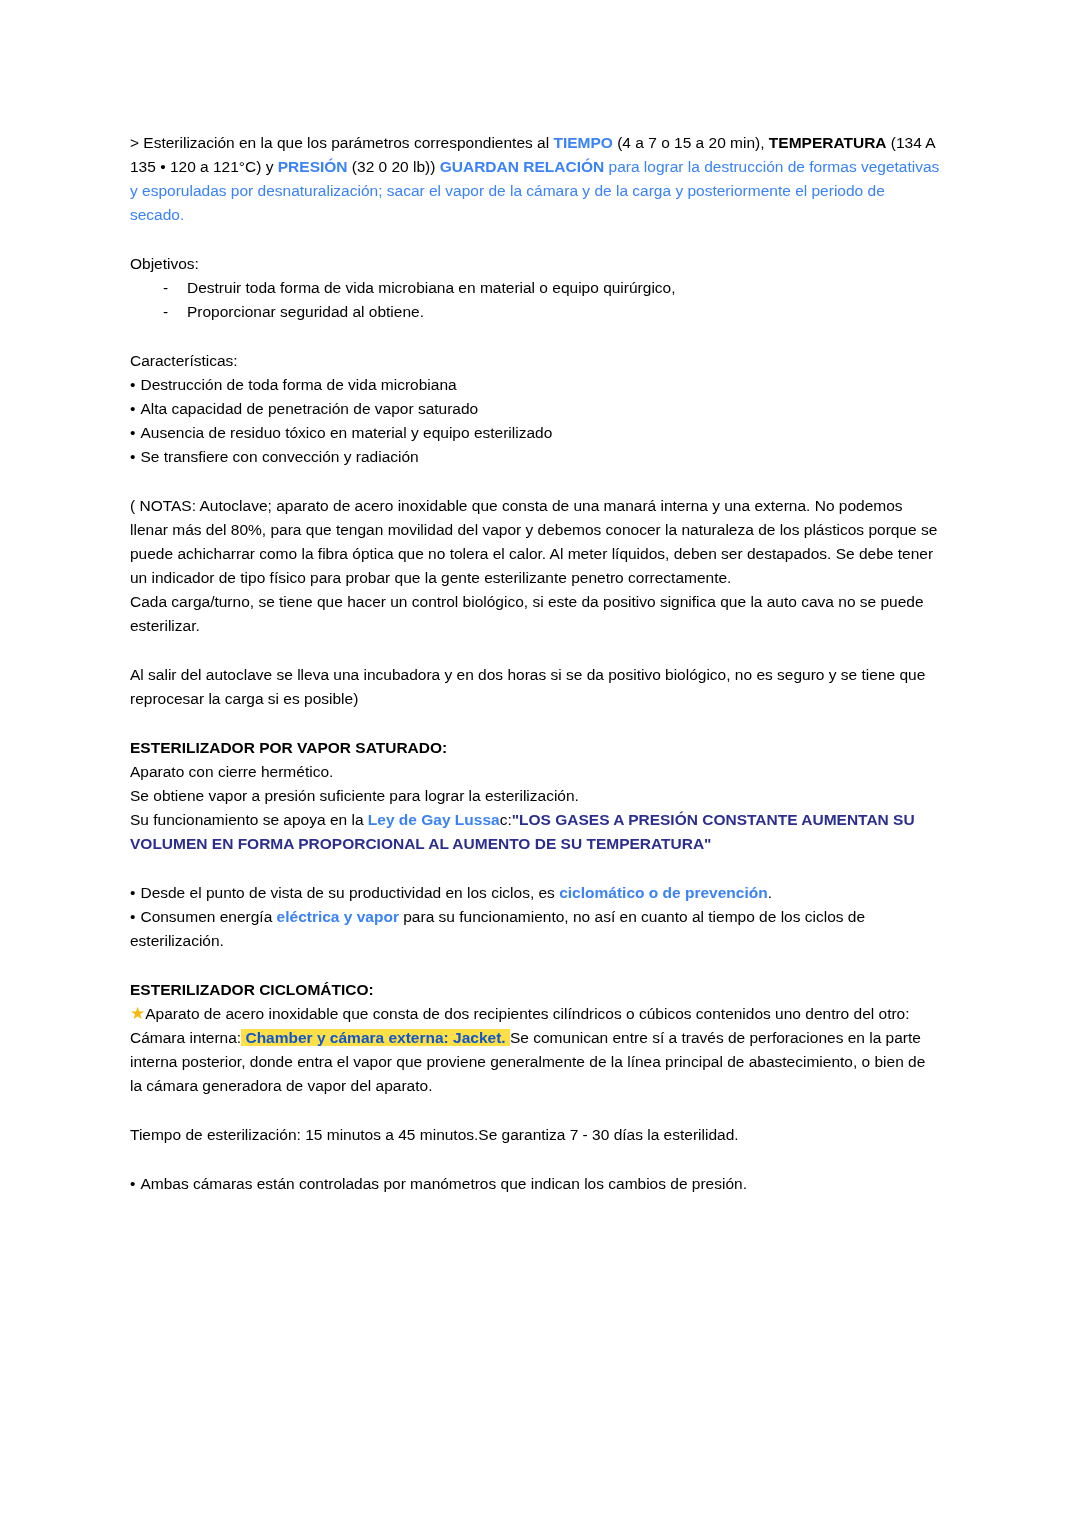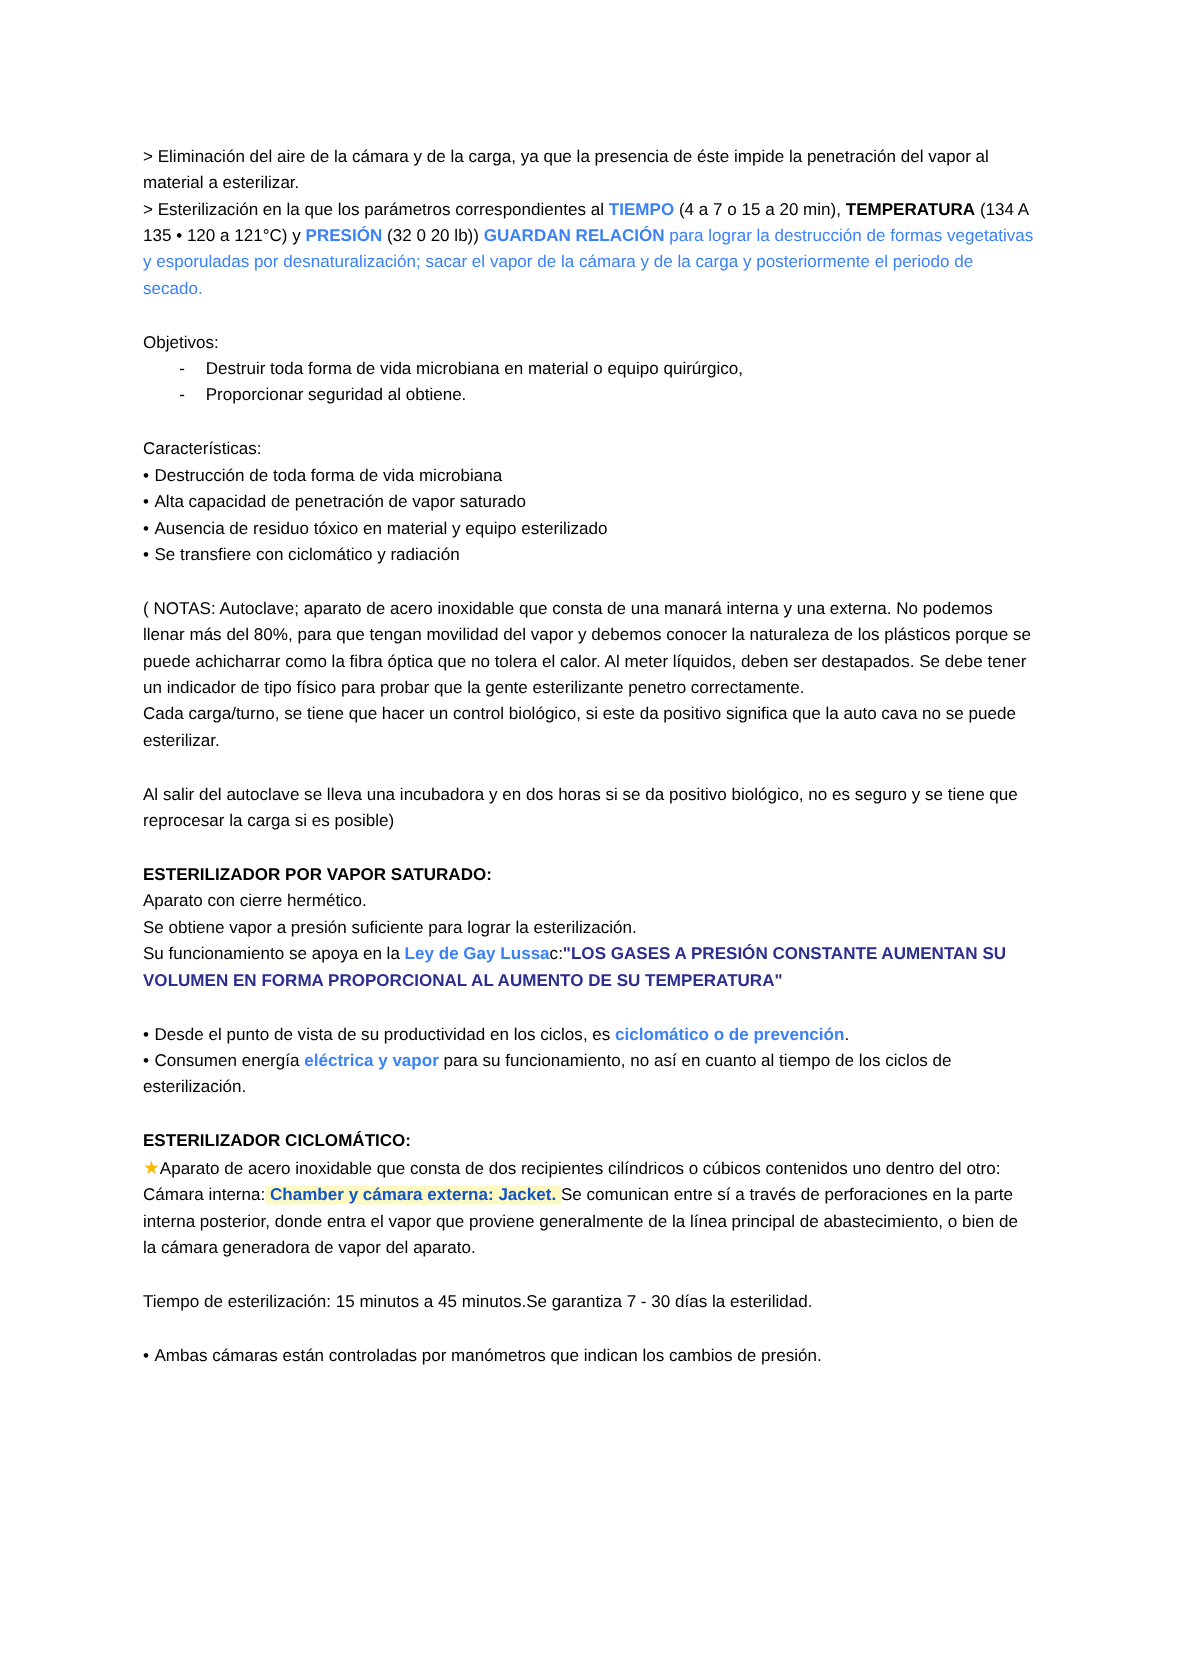--- a/index.html
+++ b/index.html
@@ -15,33 +15,32 @@
   .content {
     padding: 131px 140px 40px 130px;
     font-size: 15.5px;
     line-height: 24px;
   }
   .block { margin: 0 0 25px 0; }
   .para { margin: 0; }
   .b { font-weight: bold; }
   .blue { color: #3b82f6; }
   .navy { color: #2c2e8f; font-weight: bold; }
-  .hl { background: #fef9c3; color: #1155cc; font-weight: bold; }
+  .hl { background: #fde047; color: #1155cc; font-weight: bold; }
   .star { color: #f7b80c; font-size: 17px; }
   .dash-item { padding-left: 33px; display: flex; }
   .dash-marker { width: 24px; flex: 0 0 24px; }
   .bullet-marker { margin-right: 5px; }
 </style>
 </head>
 <body>
 
 <div class="content">
 
   <div class="block">
-    <p class="para">&gt; Eliminación del aire de la cámara y de la carga, ya que la presencia de éste impide la penetración del vapor al material a esterilizar.</p>
     <p class="para"><span>&gt; Esterilización en la que los parámetros correspondientes al </span><span class="b blue">TIEMPO</span><span> (4 a 7 o 15 a 20 min), </span><span class="b">TEMPERATURA</span><span> (134 A 135 • 120 a 121°C) y </span><span class="b blue">PRESIÓN</span><span> (32 0 20 lb)) </span><span class="b blue">GUARDAN RELACIÓN</span><span class="blue"> para lograr la destrucción de formas vegetativas y esporuladas por desnaturalización; sacar el vapor de la cámara y de la carga y posteriormente el periodo de secado.</span></p>
   </div>
 
   <div class="block">
     <p class="para">Objetivos:</p>
     <div>
       <div class="dash-item">
           <span class="dash-marker">-</span>
           <span>Destruir toda forma de vida microbiana en material o equipo quirúrgico,</span>
         </div>
@@ -51,21 +50,21 @@
         </div>
     </div>
   </div>
 
   <div class="block">
     <p class="para">Características:</p>
     <div>
       <p class="para"><span class="bullet-marker">•</span><span>Destrucción de toda forma de vida microbiana</span></p>
       <p class="para"><span class="bullet-marker">•</span><span>Alta capacidad de penetración de vapor saturado</span></p>
       <p class="para"><span class="bullet-marker">•</span><span>Ausencia de residuo tóxico en material y equipo esterilizado</span></p>
-      <p class="para"><span class="bullet-marker">•</span><span>Se transfiere con ciclomático  y radiación</span></p>
+      <p class="para"><span class="bullet-marker">•</span><span>Se transfiere con convección  y radiación</span></p>
     </div>
   </div>
 
   <div class="block">
     <p class="para">( NOTAS: Autoclave; aparato de acero inoxidable que consta de una manará interna y una externa. No podemos llenar más del 80%, para que tengan movilidad del vapor y debemos conocer la naturaleza de los plásticos porque se puede achicharrar como la fibra óptica que no tolera el calor. Al meter líquidos, deben ser destapados. Se debe tener un indicador de tipo físico para probar que la gente esterilizante penetro correctamente.</p>
     <p class="para">Cada carga/turno, se tiene que hacer un control biológico, si este da positivo significa que la auto cava no se puede esterilizar.</p>
   </div>
 
   <div class="block">
     <p class="para">Al salir del autoclave se lleva una incubadora y en dos horas si se da positivo biológico, no es seguro y se tiene que reprocesar la carga si es posible)</p>

